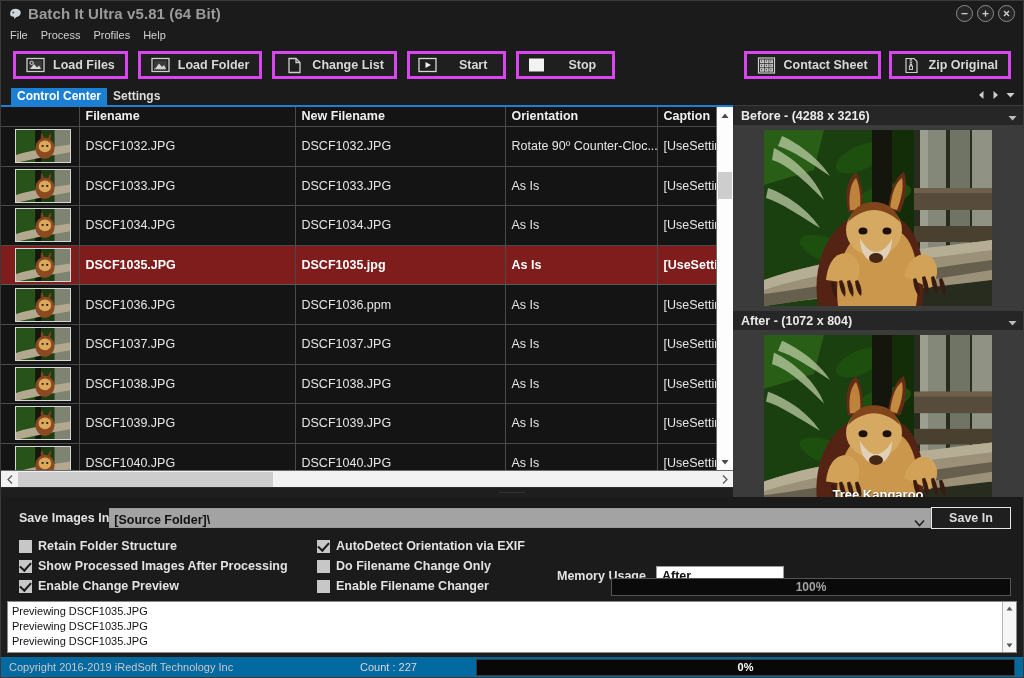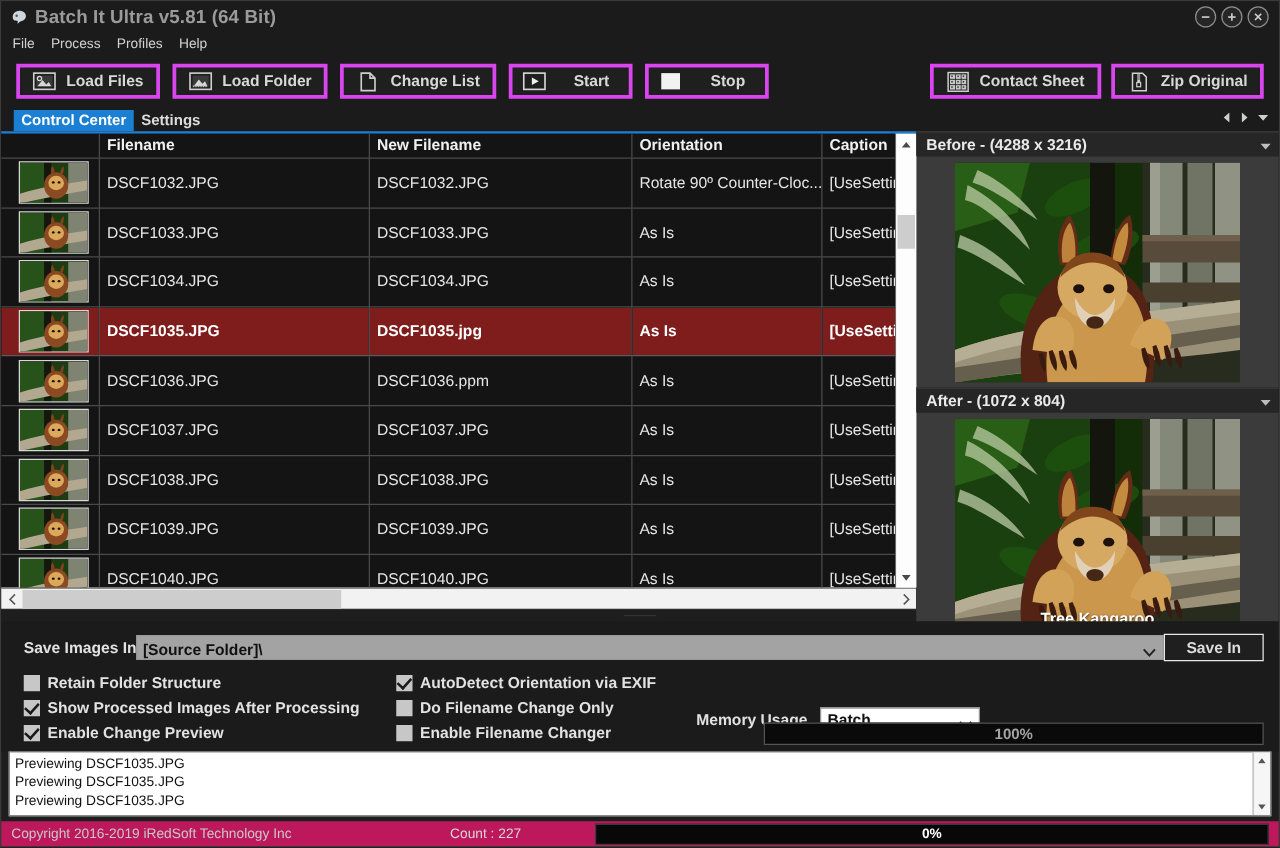--- a/index.html
+++ b/index.html
@@ -389,21 +389,21 @@
   .log-scroll {
     width: 14px; background: #f6f6f6;
     border-left: 1px solid #b5b5b5;
     display: flex; flex-direction: column; justify-content: space-between;
   }
   .log-sb { height: 13px; display:flex; align-items:center; justify-content:center; cursor:pointer; }
 
   
   .statusbar {
     height: 20px;
-    background: #be185d;
+    background: #0369a1;
     display: flex; align-items: center;
     flex: 0 0 auto;
     margin-top: 4px;
     position: relative;
   }
   .copyright {
     font-size: 11px; color: #c8c8c8;
     padding-left: 8px; width: 300px;
     white-space: nowrap;
   }
@@ -910,21 +910,21 @@
         </label>
         <label class="ck">
           <span class="box"></span>
           <span class="ck-label">Enable Filename Changer</span>
         </label>
       </div>
 
       <div class="mem-group">
         <span class="lbl">Memory Usage</span>
         <div class="mem-combo">
-          <span class="combo-val">Batch</span>
+          <span class="combo-val">After</span>
           <span class="combo-arrow">
             <svg width="11" height="8" viewBox="0 0 11 8">
                 <path d="M1 1.5 L5.5 6.5 L10 1.5" stroke="#222" stroke-width="1.6" fill="none"></path>
               </svg>
           </span>
         </div>
       </div>
     </div>
 
     <div class="progress-wrap">

